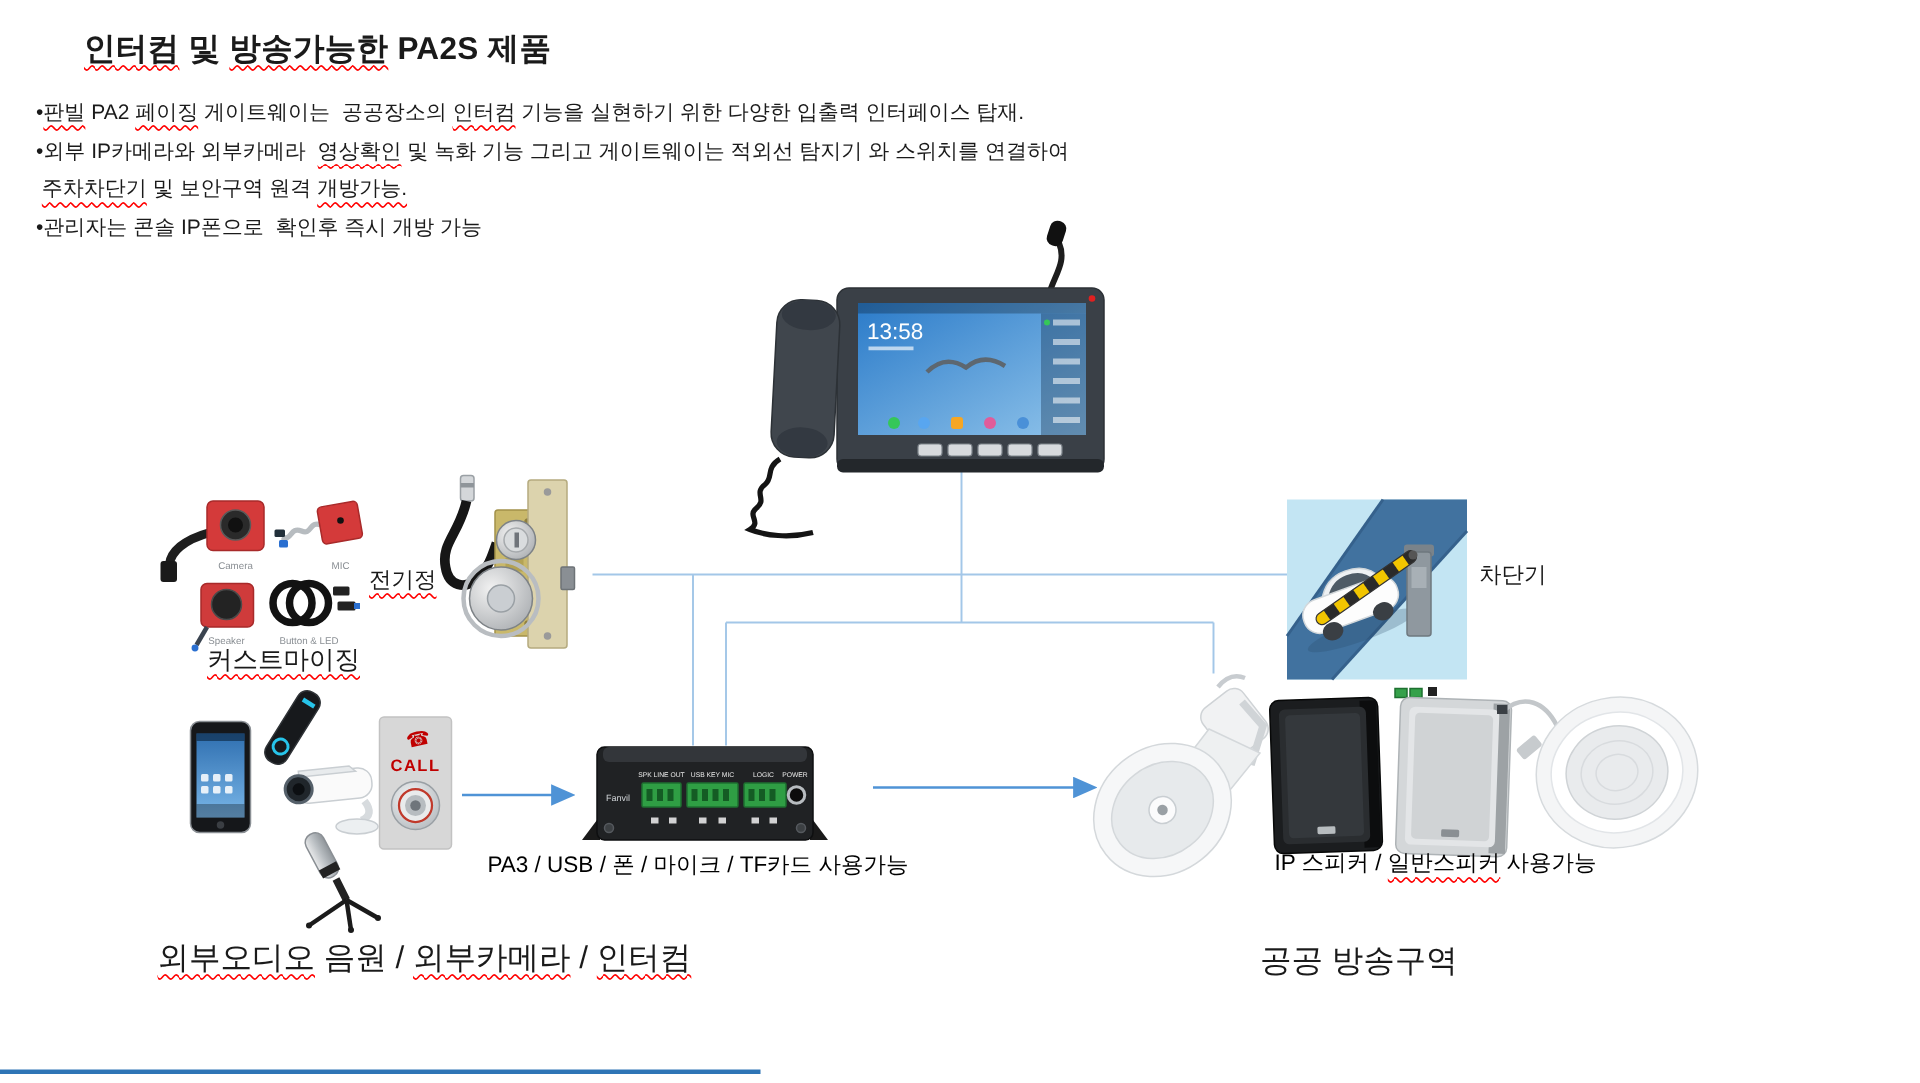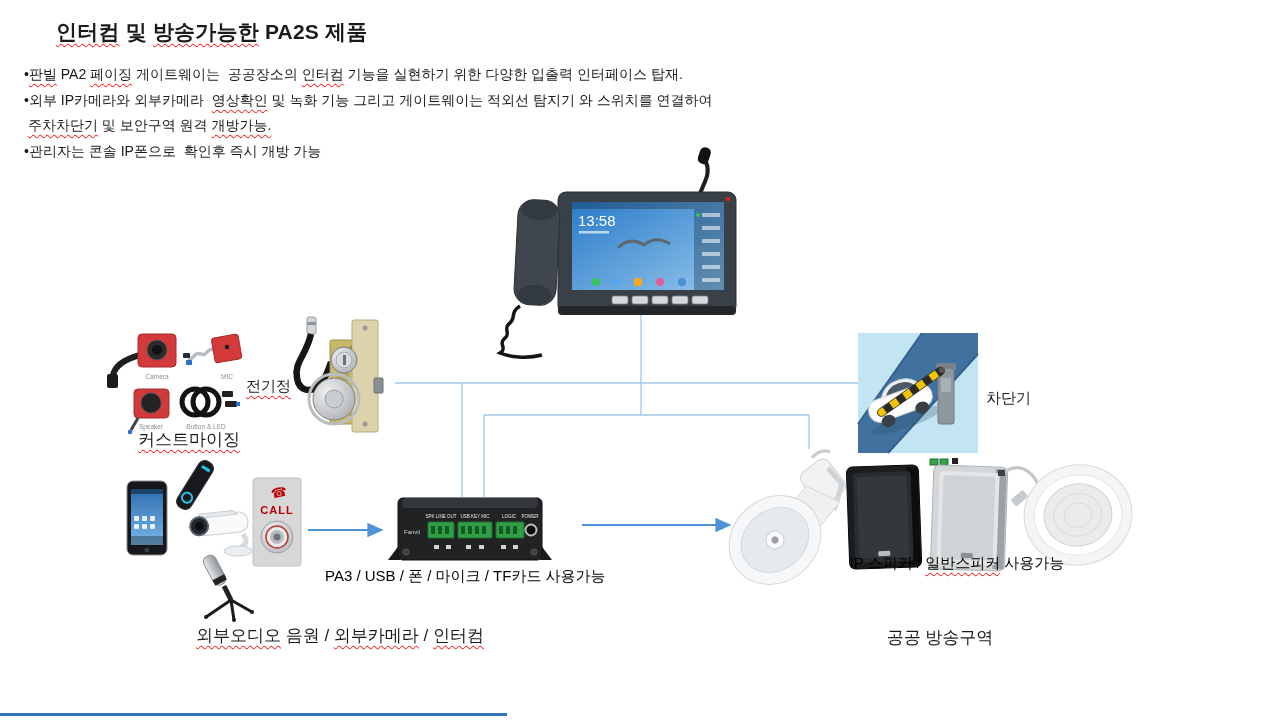--- a/index.html
+++ b/index.html
@@ -15,21 +15,21 @@
   .bullets{left:24px;top:62px;font-size:14px;line-height:25.5px;}
   .bl{white-space:pre;}
   .wavy span.wavy, span.wavy{
     text-decoration-line:underline;text-decoration-style:wavy;
     text-decoration-color:#ff0000;text-decoration-thickness:1px;
     text-underline-offset:4px;
   }
   .small-label{font-size:15px;white-space:pre;}
   .mid-label{font-size:17px;white-space:pre;}
   .cap{font-size:15px;text-align:center;color:#000000;white-space:pre;}
-  .bigcap{font-size:17px;text-align:center;white-space:pre;}
+  .bigcap{font-size:21px;white-space:pre;}
   .footer-line{left:0;top:713px;width:507px;height:3px;}
   svg text{font-family:"Liberation Sans",sans-serif;}
 </style>
 </head>
 <body>
 
 <div class="slide">
 
   <svg class="abs" style="left:0;top:0" width="1280" height="722" viewBox="0 0 1280 722">
     <defs>
@@ -340,24 +340,24 @@
     <div class="bl"><span>•</span><span class="wavy">판빌</span><span> PA2 </span><span class="wavy">페이징</span><span> 게이트웨이는  공공장소의 </span><span class="wavy">인터컴</span><span> 기능을 실현하기 위한 다양한 입출력 인터페이스 탑재.</span></div>
     <div class="bl"><span>•외부 IP카메라와 외부카메라  </span><span class="wavy">영상확인</span><span> 및 녹화 기능 그리고 게이트웨이는 적외선 탐지기 와 스위치를 연결하여</span></div>
     <div class="bl"><span> </span><span class="wavy">주차차단기</span><span> 및 보안구역 원격 </span><span class="wavy">개방가능.</span></div>
     <div class="bl"><span>•관리자는 콘솔 IP폰으로  확인후 즉시 개방 가능</span></div>
   </div>
 
   <div class="abs small-label" style="left:246px;top:377px"><span class="wavy">전기정</span></div>
 
   <div class="abs mid-label" style="left:138px;top:428px"><span class="wavy">커스트마이징</span></div>
 
-  <div class="abs small-label" style="left:986px;top:389px">차단기</div>
+  <div class="abs small-label" style="left:986px;top:374px">차단기</div>
 
   <div class="abs cap" style="left:325px;top:567px;width:270px">PA3 / USB / 폰 / 마이크 / TF카드 사용가능</div>
 
-  <div class="abs cap" style="left:812px;top:554px;width:290px"><span>IP 스피커 / </span><span class="wavy">일반스피커</span><span> 사용가능</span></div>
+  <div class="abs cap" style="left:812px;top:566px;width:290px"><span>IP 스피커 / </span><span class="wavy">일반스피커</span><span> 사용가능</span></div>
 
   <div class="abs bigcap" style="left:105px;top:624px;width:470px"><span class="wavy">외부오디오</span><span> 음원 / </span><span class="wavy">외부카메라</span><span> / </span><span class="wavy">인터컴</span></div>
 
   <div class="abs bigcap" style="left:840px;top:626px;width:200px">공공 방송구역</div>
 
   <div class="abs footer-line" style="background:#2e75b6"></div>
 </div>
 
 </body></html>

